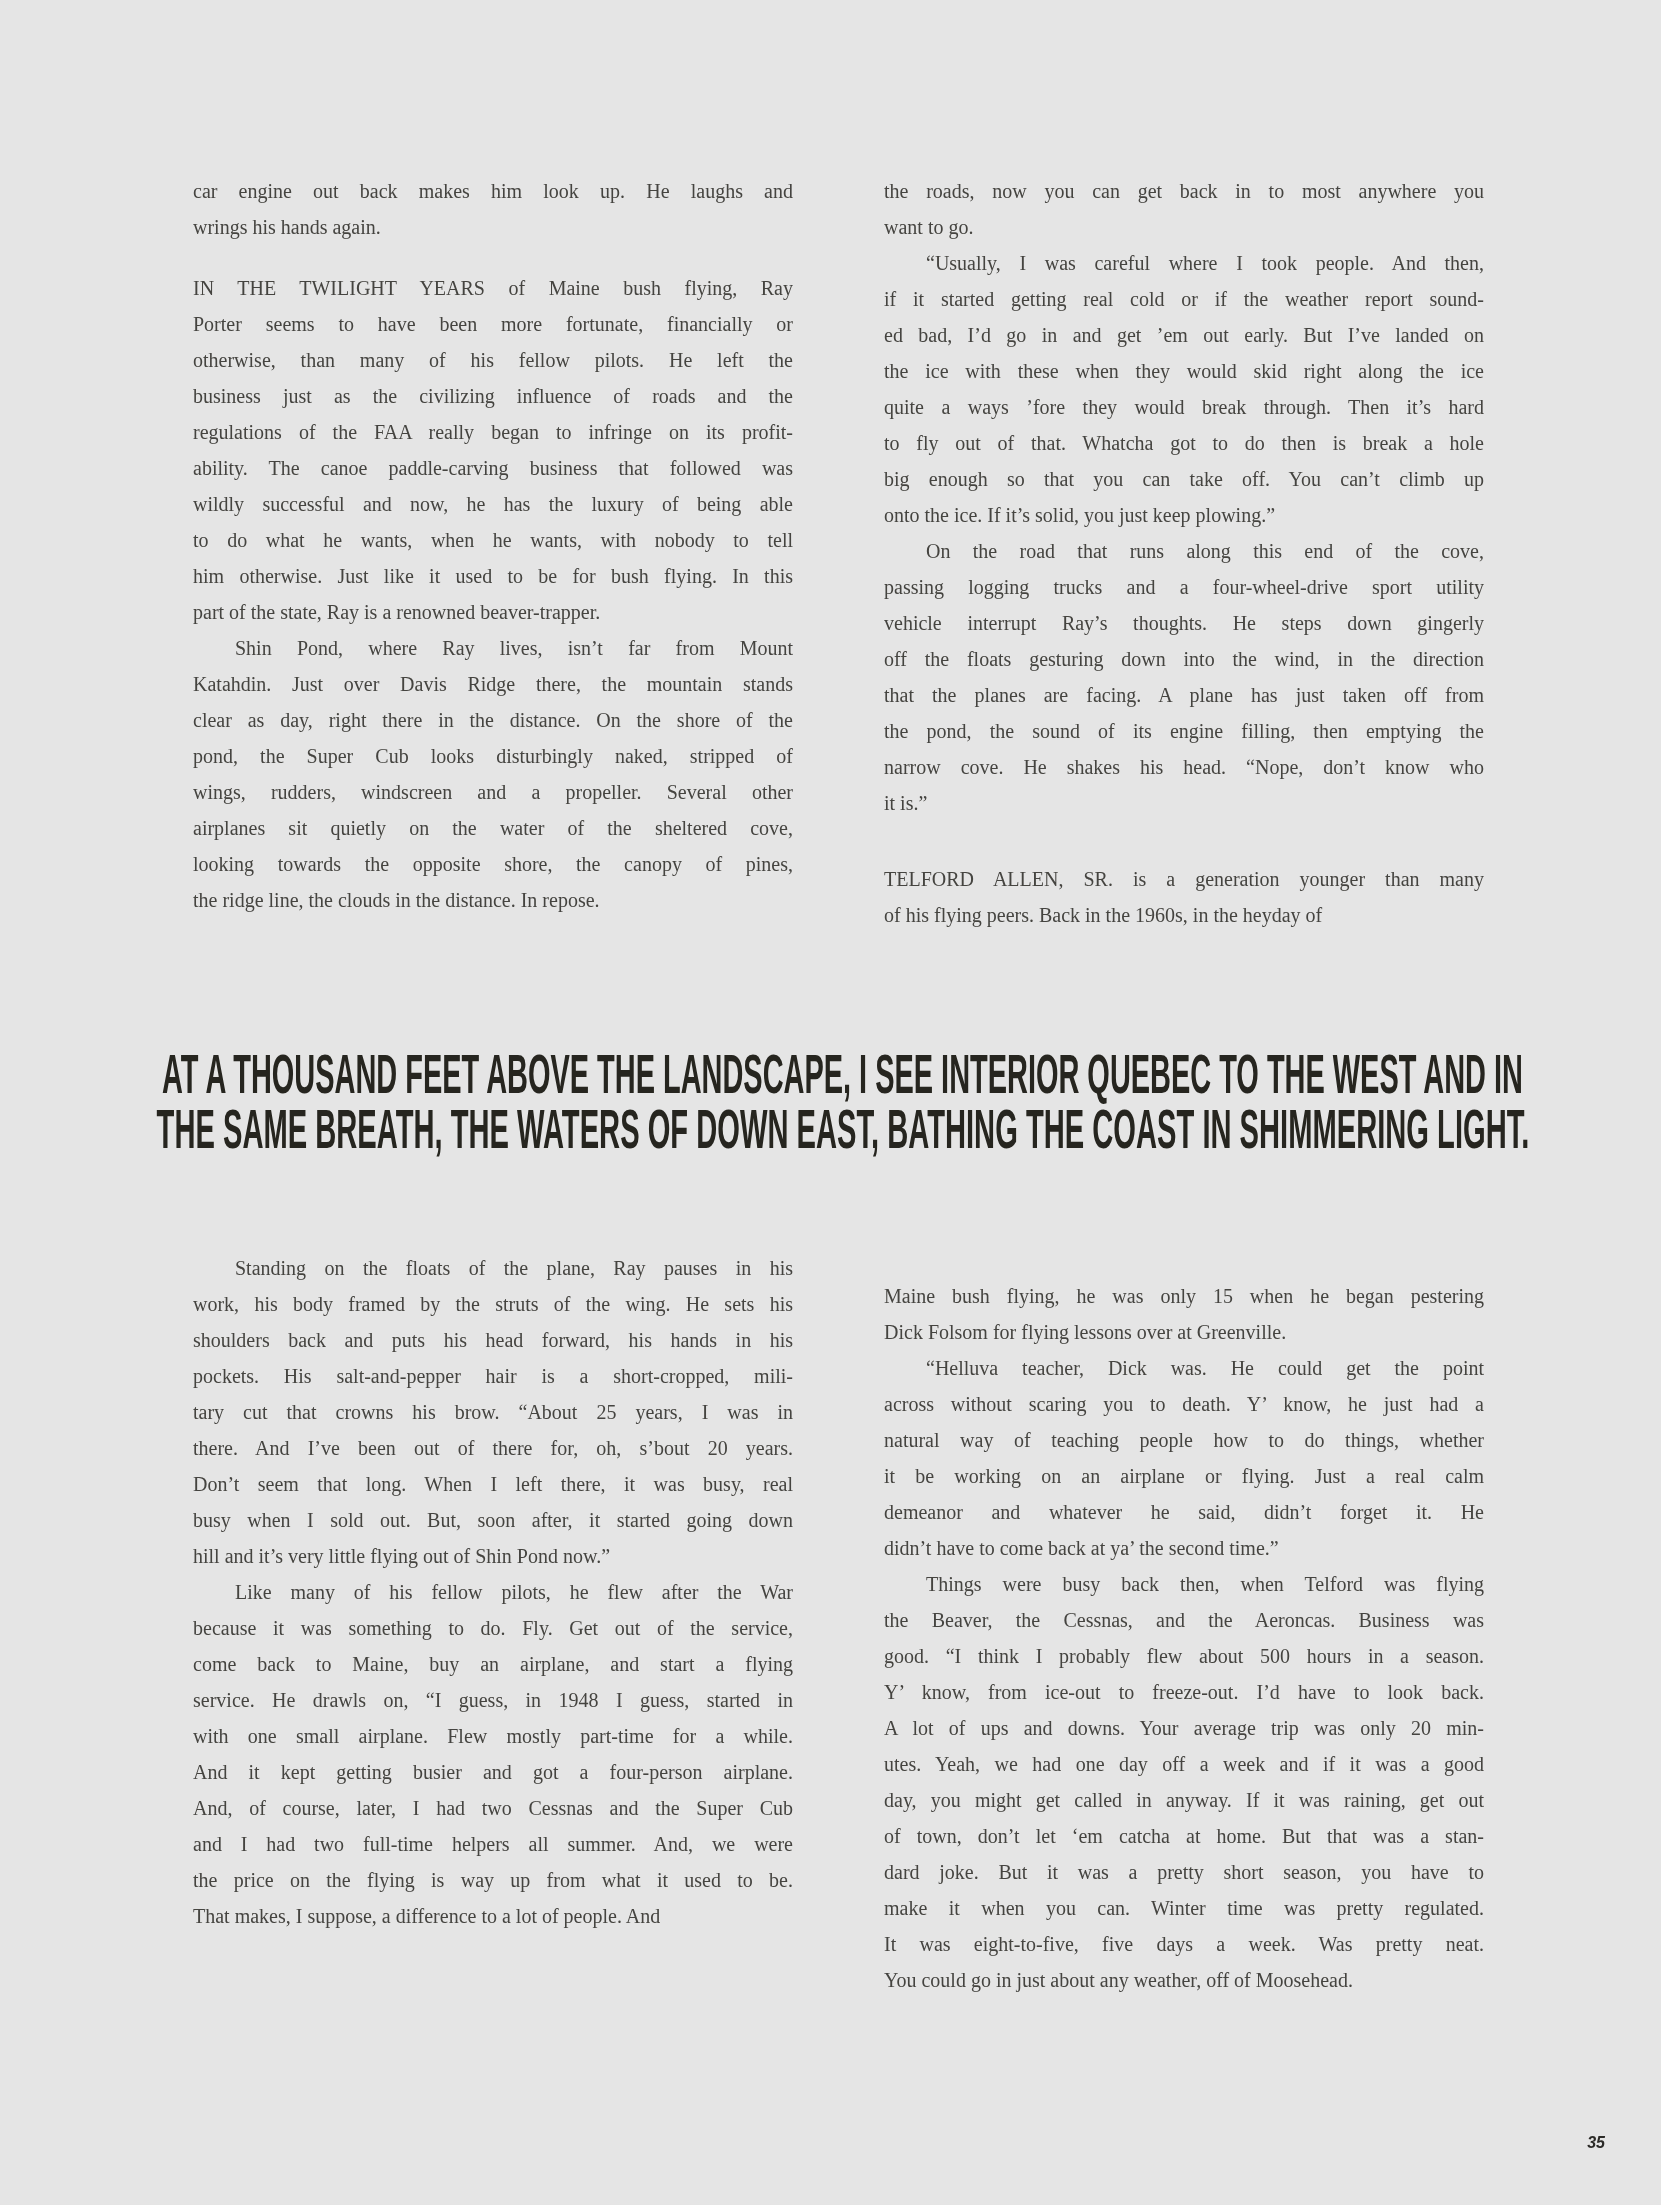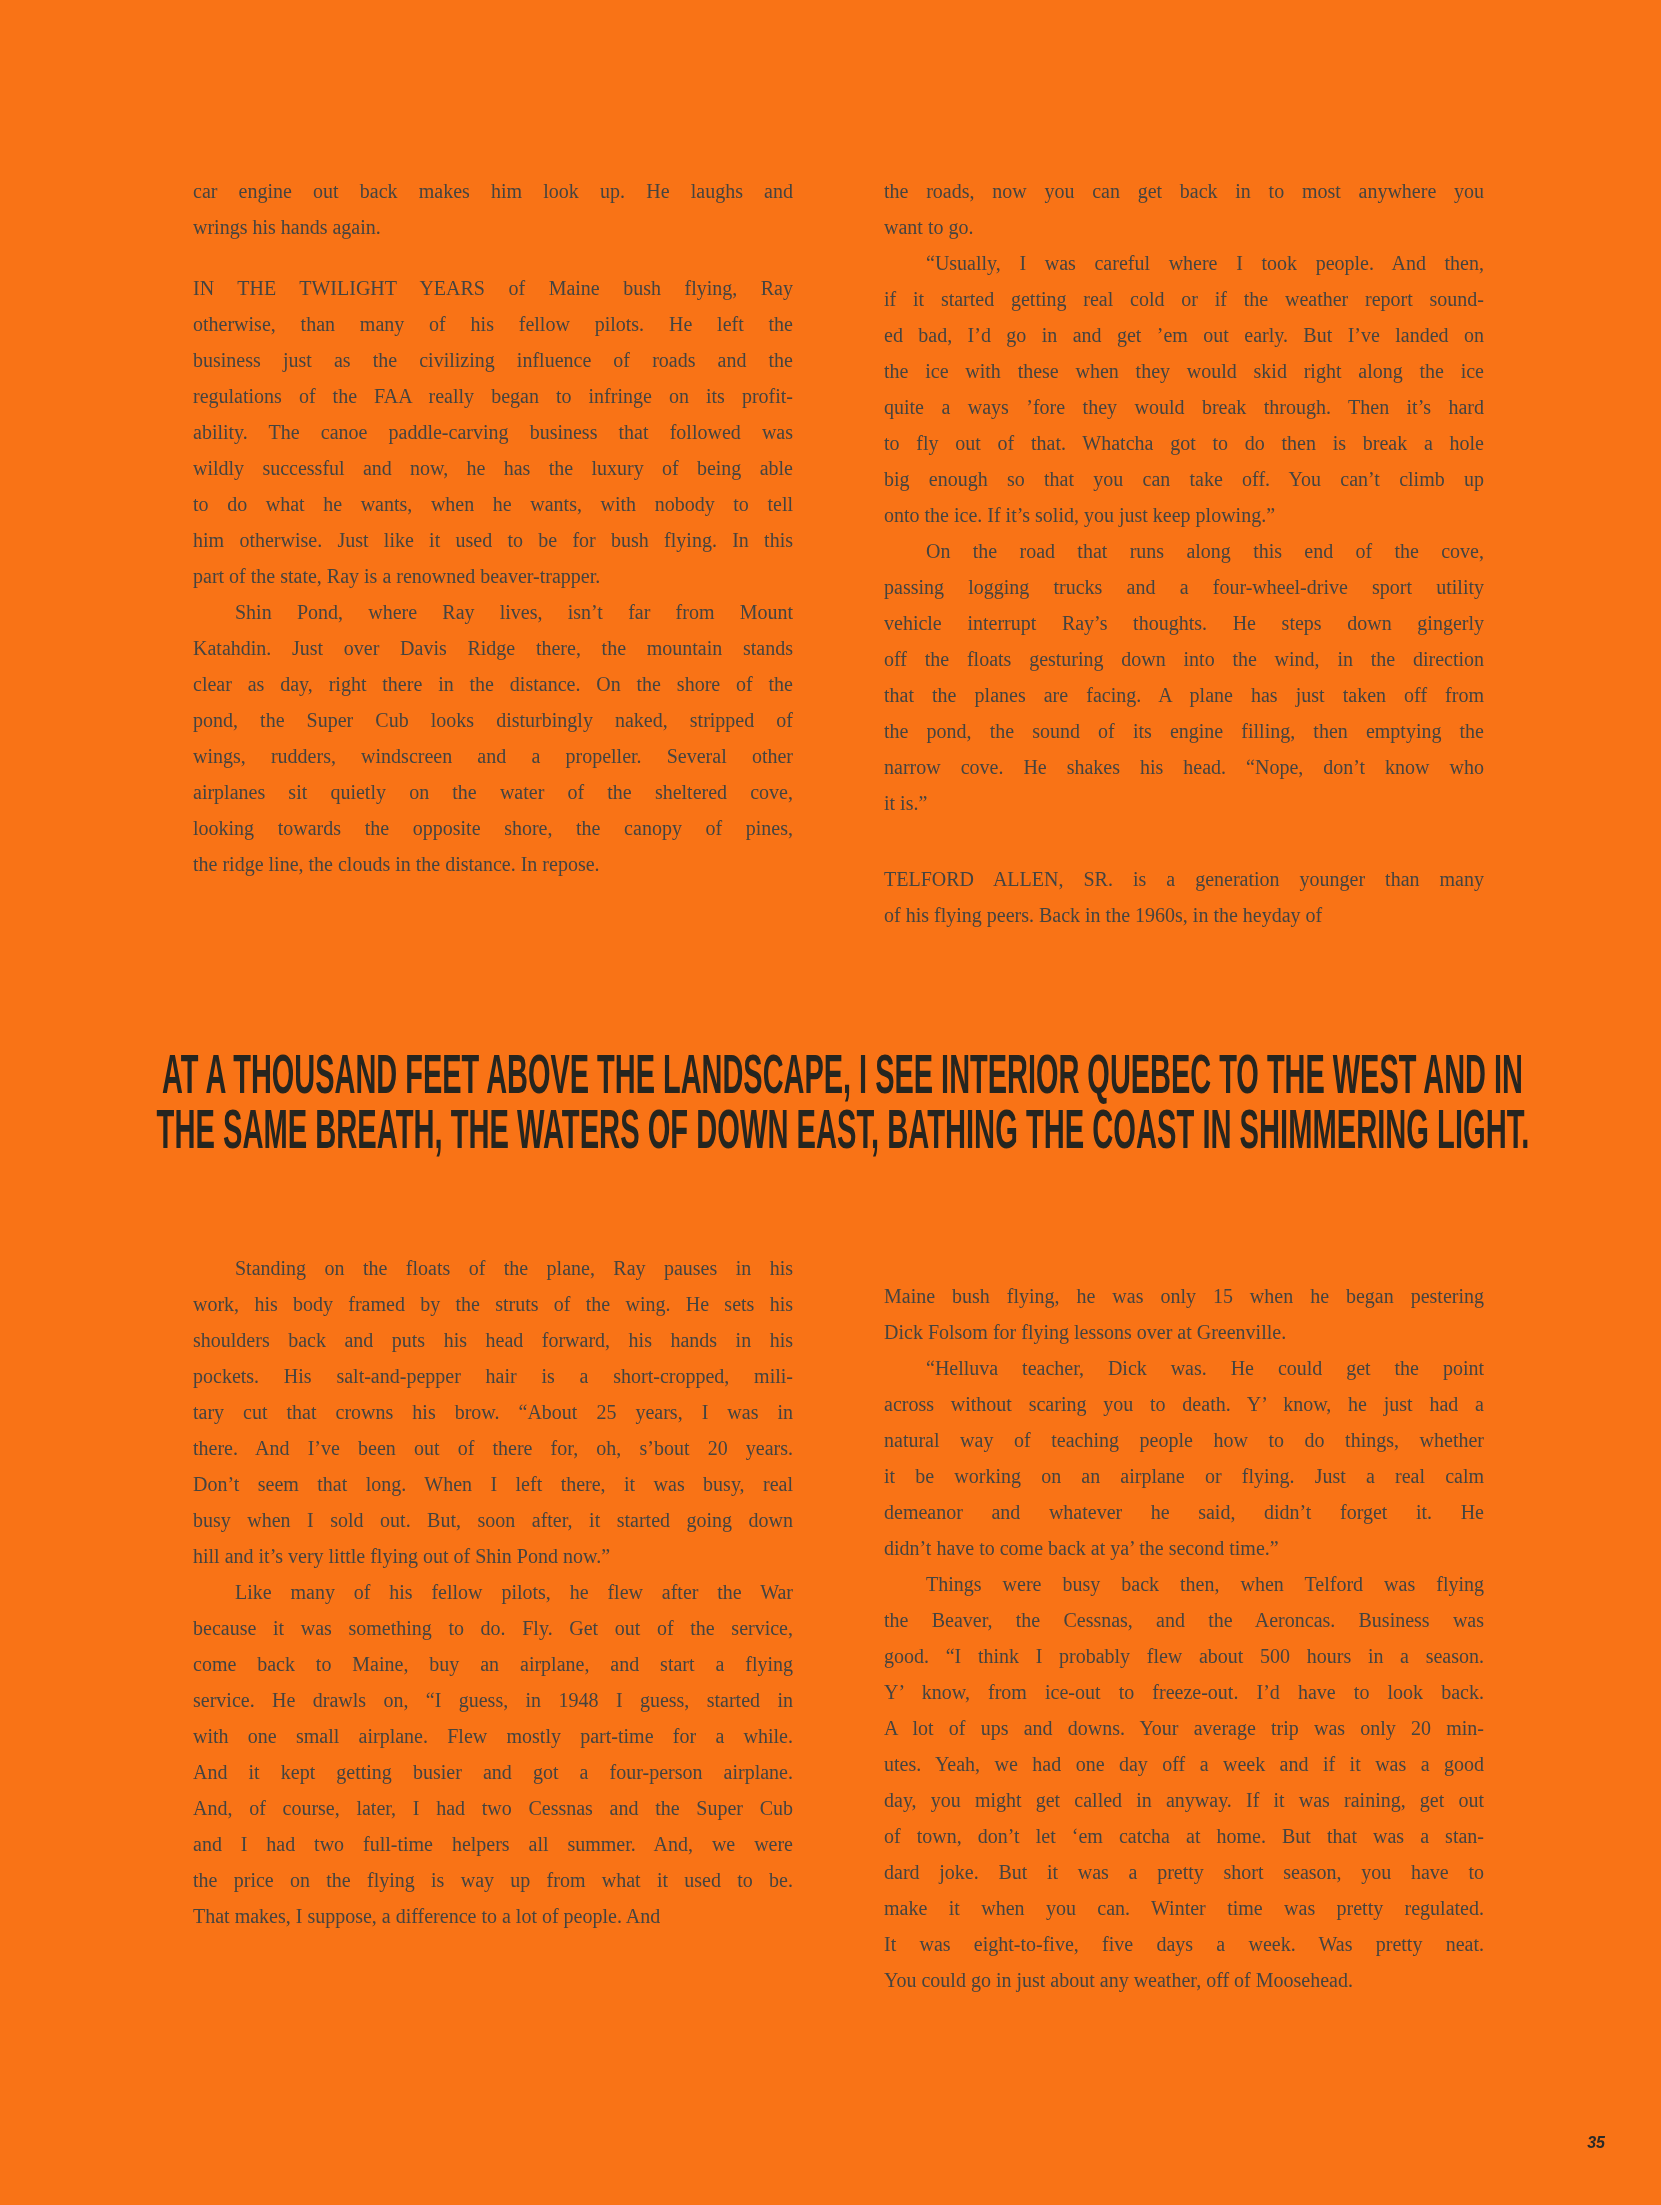--- a/index.html
+++ b/index.html
@@ -1,20 +1,20 @@
 <!DOCTYPE html>
 <html style="font-size:7px"><head>
 <meta charset="utf-8">
 <style>
   html, body { margin: 0; padding: 0; background: #cfcfcd; }
   #page {
     position: relative;
     width: 1661px;
     height: 2205px;
-    background: #f97316;
+    background: #e5e5e5;
     overflow: hidden;
     font-family: "Liberation Serif", serif;
     color: #454440;
   }
   .col {
     position: absolute;
     font-size: 20px;
     line-height: 36px;
     color: #454440;
   }
@@ -59,20 +59,21 @@
 
 <div id="page">
 
   <div id="col-top-left" class="col">
       <div class="para">
         <div class="line">car engine out back makes him look up. He laughs and</div>
         <div class="line last">wrings his hands again.</div>
       </div>
       <div class="para" style="margin-top: 25px;">
         <div class="line">IN THE TWILIGHT YEARS of Maine bush flying, Ray</div>
+        <div class="line">Porter seems to have been more fortunate, financially or</div>
         <div class="line">otherwise, than many of his fellow pilots. He left the</div>
         <div class="line">business just as the civilizing influence of roads and the</div>
         <div class="line">regulations of the FAA really began to infringe on its profit-</div>
         <div class="line">ability. The canoe paddle-carving business that followed was</div>
         <div class="line">wildly successful and now, he has the luxury of being able</div>
         <div class="line">to do what he wants, when he wants, with nobody to tell</div>
         <div class="line">him otherwise. Just like it used to be for bush flying. In this</div>
         <div class="line last">part of the state, Ray is a renowned beaver-trapper.</div>
       </div>
       <div class="para">

